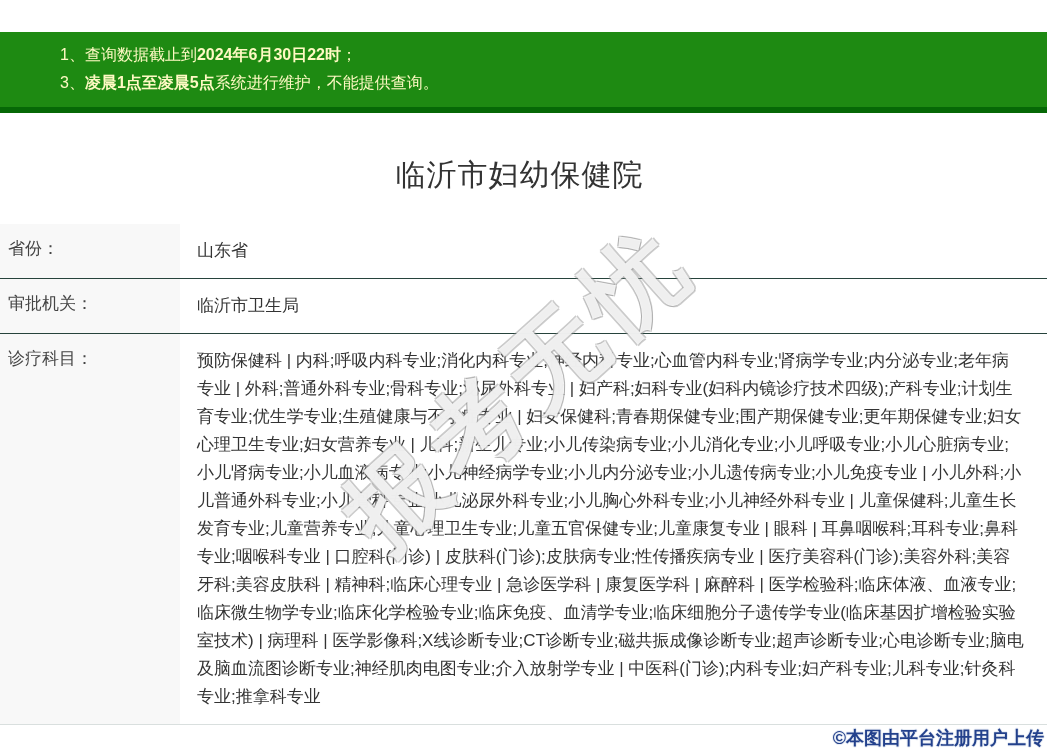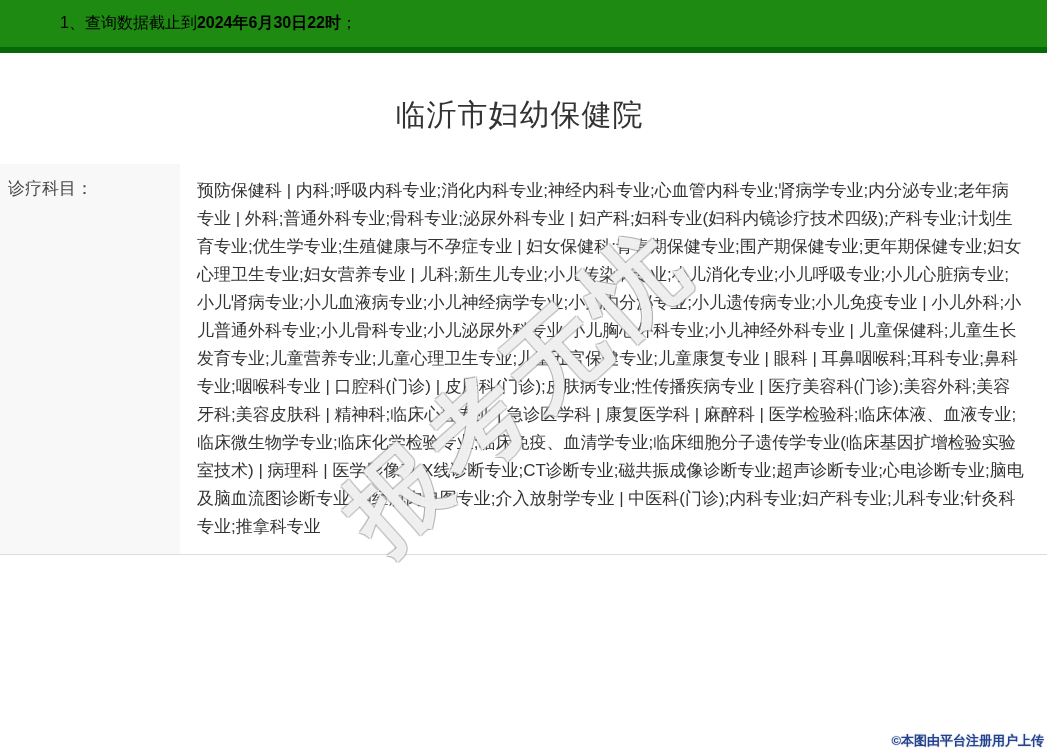--- a/index.html
+++ b/index.html
@@ -20,21 +20,22 @@
     position: relative;
     overflow: hidden;
     color: #333;
   }
 
   
   .notice-panel {
     background: var(--header_green);
     border-bottom: 6px solid var(--header_green_dark);
     padding: 9px 20px 10px 60px;
-    color: #000000;
+    color: #fef9c3;
+    margin-top: 32px;
   }
   .notice-line {
     font-size: 16px;
     line-height: 28px;
     white-space: nowrap;
   }
   .notice-line b { font-weight: bold; }
 
   
   .page-title {
@@ -88,39 +89,48 @@
       1.5px 0 0 rgba(140,140,140,0.45), -1.5px 0 0 rgba(140,140,140,0.45),
       0 1.5px 0 rgba(140,140,140,0.45), 0 -1.5px 0 rgba(140,140,140,0.45);
     pointer-events: none;
     white-space: nowrap;
   }
 
   
   .upload-credit {
     position: absolute;
     right: 3px; bottom: 1px;
-    font-size: 13px;
+    font-size: 18px;
     font-weight: bold;
     color: var(--credit_blue);
     text-shadow:
       1px 0 0 #e8edf5, -1px 0 0 #e8edf5,
       0 1px 0 #e8edf5, 0 -1px 0 #e8edf5;
   }
 </style>
 </head>
 <body>
 
 <div class="notice-panel">
   <div class="notice-line"><span>1、</span><span>查询数据截止到</span><b>2024年6月30日22时</b><span>；</span></div>
+  <div class="notice-line"><span>3、</span><span></span><b>凌晨1点至凌晨5点</b><span>系统进行维护，不能提供查询。</span></div>
 </div>
 
 <h1 class="page-title">临沂市妇幼保健院</h1>
 
 <table class="info-table">
   <tbody>
+      <tr>
+    <td class="cell-label">省份：</td>
+    <td class="cell-value">山东省</td>
+  </tr>
+  <tr>
+    <td class="cell-label">审批机关：</td>
+    <td class="cell-value">临沂市卫生局</td>
+  </tr>
   <tr>
     <td class="cell-label">诊疗科目：</td>
     <td class="cell-value">预防保健科 | 内科;呼吸内科专业;消化内科专业;神经内科专业;心血管内科专业;肾病学专业;内分泌专业;老年病专业 | 外科;普通外科专业;骨科专业;泌尿外科专业 | 妇产科;妇科专业(妇科内镜诊疗技术四级);产科专业;计划生育专业;优生学专业;生殖健康与不孕症专业 | 妇女保健科;青春期保健专业;围产期保健专业;更年期保健专业;妇女心理卫生专业;妇女营养专业 | 儿科;新生儿专业;小儿传染病专业;小儿消化专业;小儿呼吸专业;小儿心脏病专业;小儿肾病专业;小儿血液病专业;小儿神经病学专业;小儿内分泌专业;小儿遗传病专业;小儿免疫专业 | 小儿外科;小儿普通外科专业;小儿骨科专业;小儿泌尿外科专业;小儿胸心外科专业;小儿神经外科专业 | 儿童保健科;儿童生长发育专业;儿童营养专业;儿童心理卫生专业;儿童五官保健专业;儿童康复专业 | 眼科 | 耳鼻咽喉科;耳科专业;鼻科专业;咽喉科专业 | 口腔科(门诊) | 皮肤科(门诊);皮肤病专业;性传播疾病专业 | 医疗美容科(门诊);美容外科;美容牙科;美容皮肤科 | 精神科;临床心理专业 | 急诊医学科 | 康复医学科 | 麻醉科 | 医学检验科;临床体液、血液专业;临床微生物学专业;临床化学检验专业;临床免疫、血清学专业;临床细胞分子遗传学专业(临床基因扩增检验实验室技术) | 病理科 | 医学影像科;X线诊断专业;CT诊断专业;磁共振成像诊断专业;超声诊断专业;心电诊断专业;脑电及脑血流图诊断专业;神经肌肉电图专业;介入放射学专业 | 中医科(门诊);内科专业;妇产科专业;儿科专业;针灸科专业;推拿科专业</td>
   </tr>
 </tbody>
   </table>
 
 <div class="watermark">报考无忧</div>
 
 <div class="upload-credit">©本图由平台注册用户上传</div>

